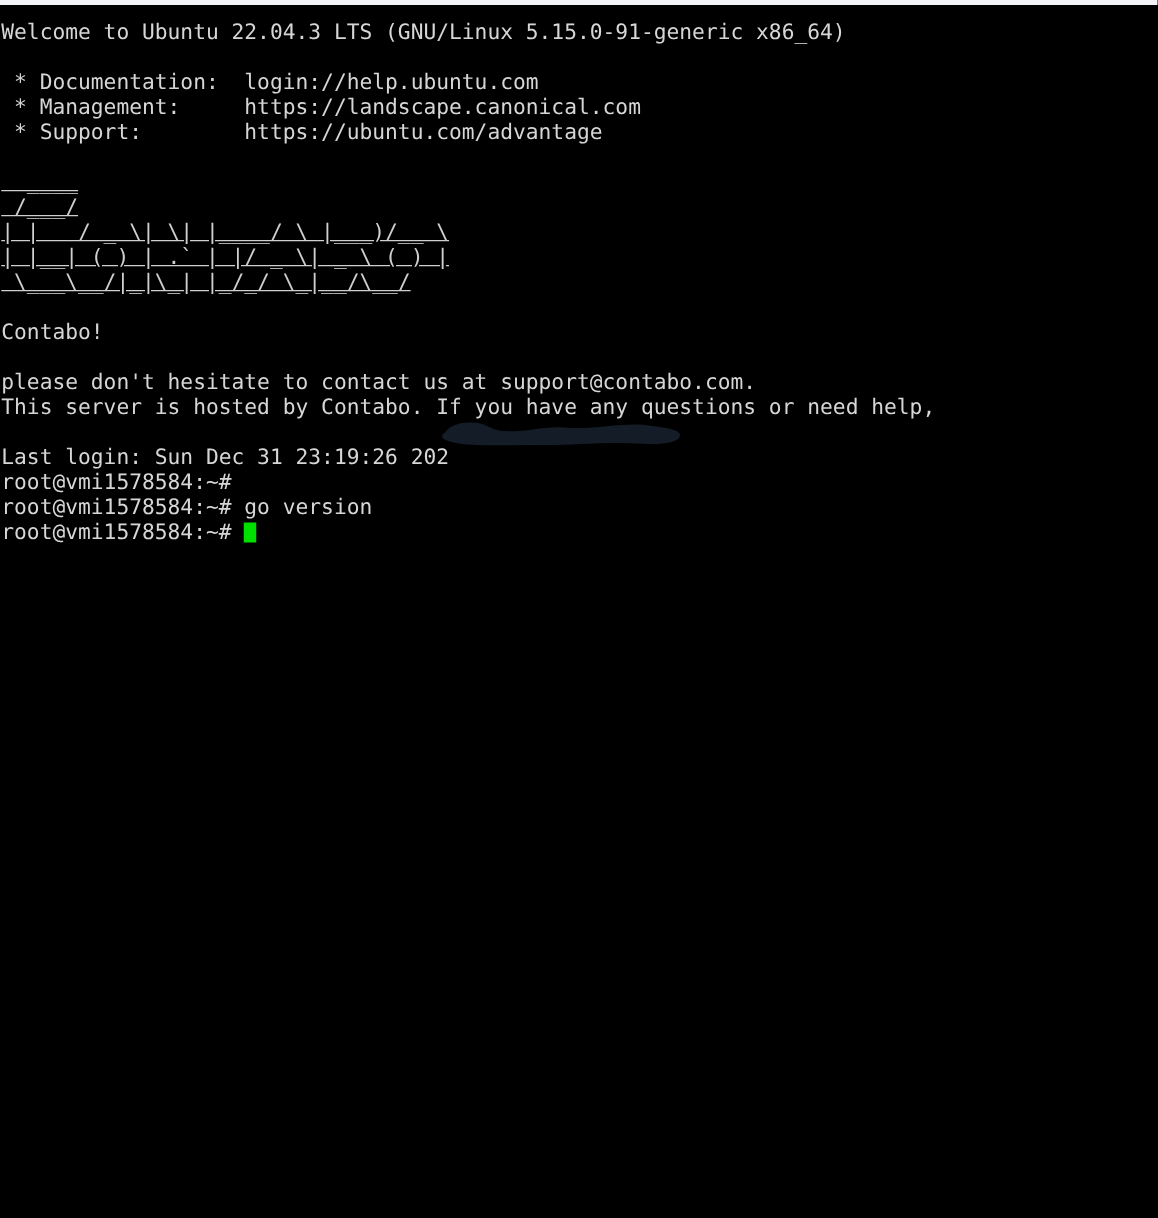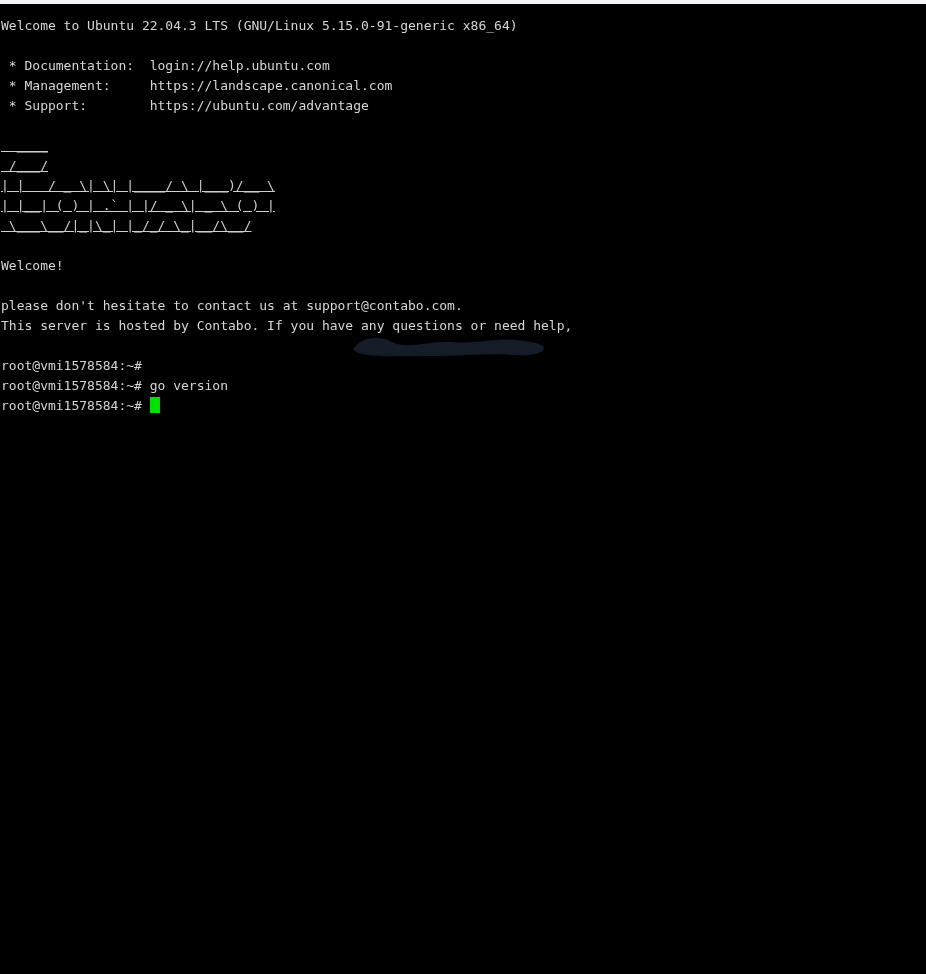--- a/index.html
+++ b/index.html
@@ -31,21 +31,21 @@
     height: 970px;
     background: #000000;
     padding: 12px 0 0 0;
     box-sizing: border-box;
   }
 
   .line {
     display: block;
     height: 20px;
     line-height: 20px;
-    font-size: 13px;
+    font-size: 17px;
     letter-spacing: 0px;
     color: #d6d6d6;
     white-space: pre;
     padding-left: 1px;
   }
 
   
   .art {
     color: #cfcfcf;
     text-decoration: underline;
@@ -87,26 +87,27 @@
   <span class="line"> * Support:        https://ubuntu.com/advantage</span>
   <span class="line blank"></span>
 
   <span class="line art">  ____</span>
   <span class="line art"> /___/</span>
   <span class="line art">| |   / _ \| \| |____/ \ |___)/__ \</span>
   <span class="line art">| |__| ( ) | .` | |/ _ \| _ \ ( ) |</span>
   <span class="line art"> \___\__/|_|\_| |_/_/ \_|__/\__/</span>
 
   <span class="line blank"></span>
-  <span class="line">Welcome!</span>
+  <span class="line">Contabo!</span>
   <span class="line blank"></span>
   <span class="line">please don't hesitate to contact us at support@contabo.com.</span>
   <span class="line">This server is hosted by Contabo. If you have any questions or need help,</span>
   <span class="line blank"></span>
 
+  <span class="line">Last login: Sun Dec 31 23:19:26 202</span>
   <span class="line">root@vmi1578584:~#</span>
   <span class="line">root@vmi1578584:~# go version</span>
 
   <span class="line"><span>root@vmi1578584:~#</span><span> </span><span class="cursor"></span></span>
 
   <div id="redaction">
     <svg width="200" height="26" viewBox="0 0 200 26" xmlns="http://www.w3.org/2000/svg">
       <path d="M8 12 C 14 2, 36 2, 44 8 C 60 16, 84 6, 104 8
                C 126 10, 150 4, 168 6 C 186 8, 196 10, 196 14
                C 196 20, 182 22, 166 21 C 140 19, 112 22, 88 22

